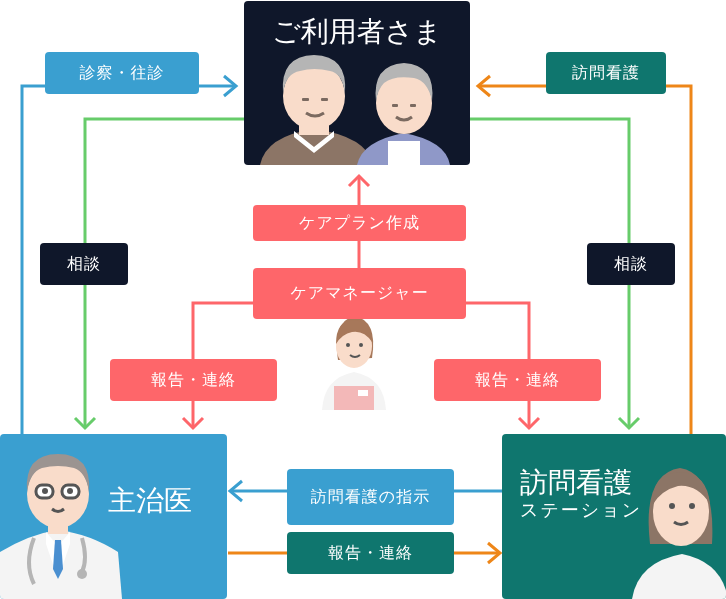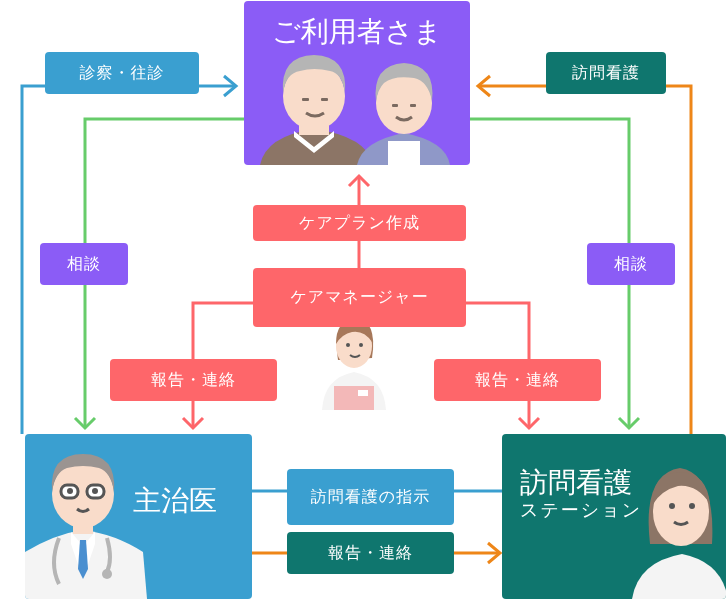--- a/index.html
+++ b/index.html
@@ -3,21 +3,21 @@
 <meta charset="utf-8">
 <style>
   html, body { margin:0; padding:0; background:#ffffff; }
   body { width:726px; height:599px; position:relative; overflow:hidden;
          font-family:"DejaVu Sans", "Liberation Sans", sans-serif; }
   .abs { position:absolute; }
   .box { position:absolute; border-radius:4px; overflow:hidden; }
   .label { position:absolute; border-radius:4px; color:#fff; display:flex;
            align-items:center; justify-content:center; font-size:16px; letter-spacing:1px; }
   .blue { background:#3a9fd0; }
-  .green { background:#8b5cf6; }
+  .green { background:#0f172a; }
   .orange { background:#0f766e; }
   .red { background:#fe666a; }
   svg.lines { position:absolute; left:0; top:0; }
   .title { position:absolute; color:#fff; white-space:nowrap; }
 </style>
 </head>
 <body>
 
 <svg class="lines" width="726" height="599">
 
@@ -66,21 +66,21 @@
     <path d="M113,164 Q118,140 160,132 Q202,140 206,164Z" fill="#8f98c8"></path>
     <rect x="144" y="140" width="32" height="24" fill="#fff"></rect>
     <ellipse cx="160" cy="102" rx="28" ry="31" fill="#f9dcca"></ellipse>
     <path d="M132,100 Q128,64 160,62 Q192,64 188,100 Q184,80 170,77 Q150,74 140,82 Q134,88 132,100Z" fill="#b5b5b5"></path>
     <rect x="148" y="103" width="6" height="3" rx="1" fill="#7b6a60"></rect>
     <rect x="166" y="103" width="6" height="3" rx="1" fill="#7b6a60"></rect>
     <path d="M152,116 Q160,122 168,116" stroke="#7b6a60" stroke-width="3" fill="none"></path>
   </svg>
 </div>
 
-<div class="box blue" style="left:0; top:434px; width:227px; height:165px;margin-left:25px;">
+<div class="box blue" style="left:0; top:434px; width:227px; height:165px;">
   <div class="title" style="left:108px; top:48px; font-size:28px;">主治医</div>
   <svg width="227" height="165" style="position:absolute;left:0;top:0;">
     <path d="M0,165 L0,118 Q30,100 58,96 Q90,100 118,118 L122,165Z" fill="#f4f4f4"></path>
     <path d="M46,98 L58,112 L70,98 L70,110 L58,145 L46,110Z" fill="#fff"></path>
     <path d="M55,106 L61,106 L63,135 L58,145 L53,135Z" fill="#4a8fd0"></path>
     <path d="M34,104 Q24,130 34,150" stroke="#b5b5b5" stroke-width="4" fill="none"></path>
     <path d="M82,104 Q88,125 82,138" stroke="#b5b5b5" stroke-width="4" fill="none"></path>
     <circle cx="82" cy="140" r="5" fill="#b5b5b5"></circle>
     <rect x="48" y="84" width="20" height="16" fill="#f9dcca"></rect>
     <ellipse cx="58" cy="60" rx="31" ry="34" fill="#f9dcca"></ellipse>
@@ -117,17 +117,17 @@
   <circle cx="28" cy="33" r="2" fill="#555"></circle>
   <circle cx="41" cy="33" r="2" fill="#555"></circle>
   <path d="M30,43 Q35,47 40,43" stroke="#555" stroke-width="2" fill="none"></path>
 </svg>
 
 <div class="label blue" style="left:45px; top:52px; width:154px; height:42px;">診察・往診</div>
 <div class="label orange" style="left:546px; top:52px; width:120px; height:42px;">訪問看護</div>
 <div class="label green" style="left:40px; top:243px; width:88px; height:42px;">相談</div>
 <div class="label green" style="left:587px; top:243px; width:88px; height:42px;">相談</div>
 <div class="label red" style="left:253px; top:205px; width:213px; height:36px;">ケアプラン作成</div>
-<div class="label red" style="left:253px; top:268px; width:213px; height:59px;">ケアマネージャー</div>
+<div class="label red" style="left:253px; top:268px; width:213px; height:51px;">ケアマネージャー</div>
 <div class="label red" style="left:110px; top:359px; width:167px; height:42px;">報告・連絡</div>
 <div class="label red" style="left:434px; top:359px; width:167px; height:42px;">報告・連絡</div>
 <div class="label blue" style="left:287px; top:469px; width:167px; height:56px;">訪問看護の指示</div>
 <div class="label orange" style="left:287px; top:532px; width:167px; height:42px;">報告・連絡</div>
 
 </body></html>

